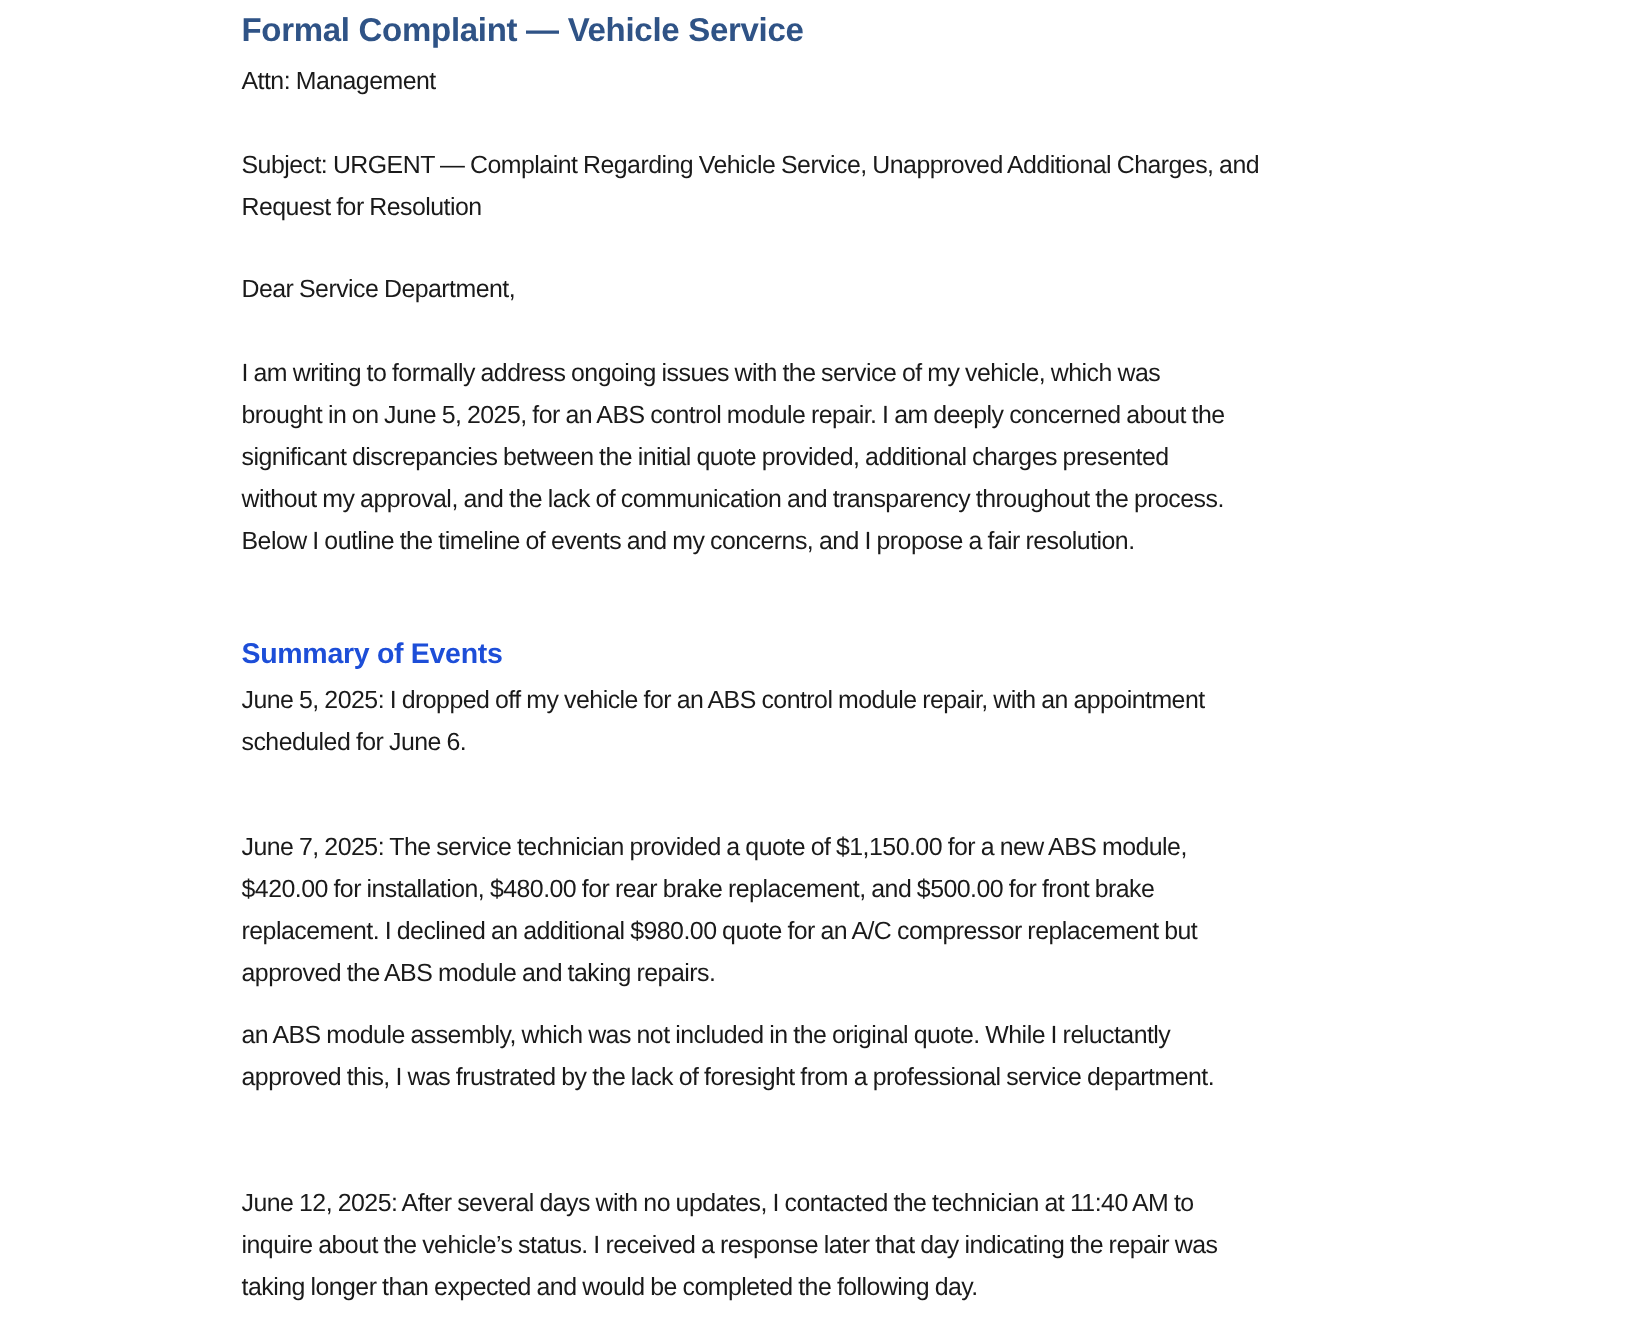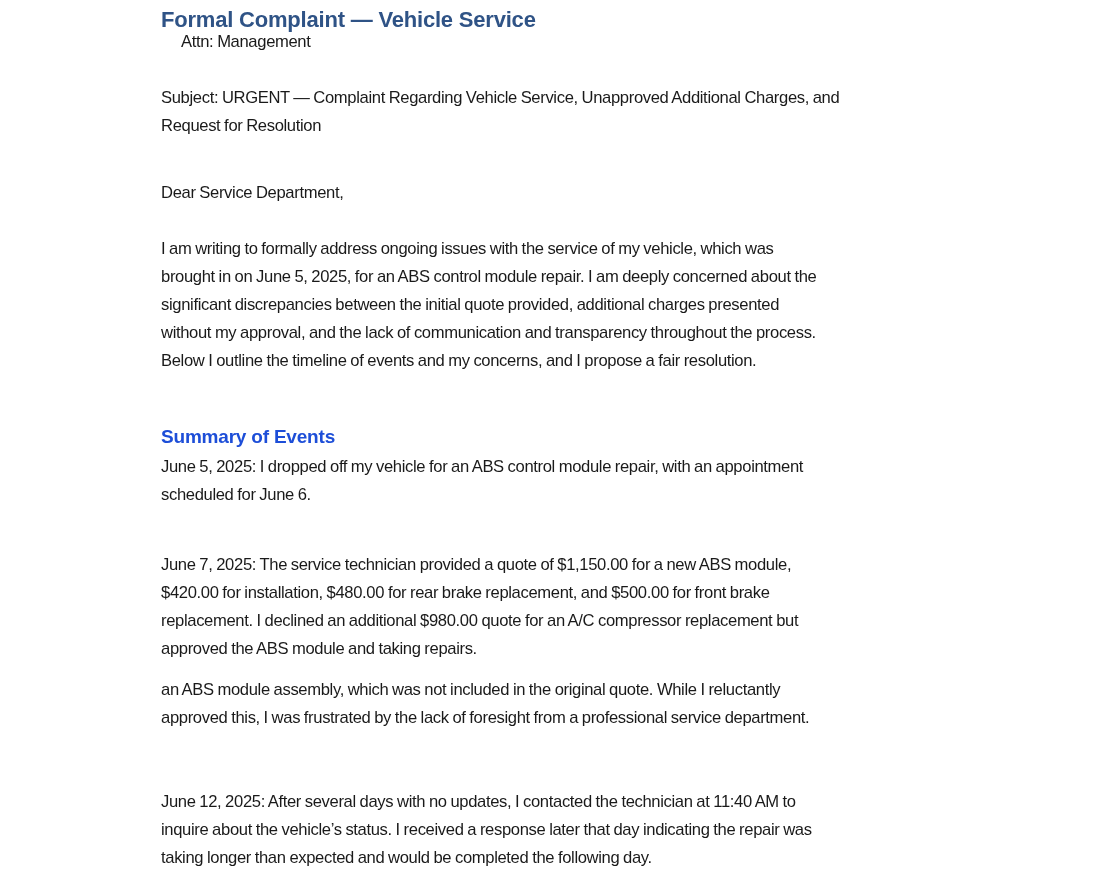--- a/index.html
+++ b/index.html
@@ -54,25 +54,25 @@
       white-space: nowrap;
     }
   </style>
 </head>
 <body>
 
 <div class="page">
 
   <h1 class="title" style="color:#2F5386;">Formal Complaint — Vehicle Service</h1>
 
-  <p class="para" style="top:28px;margin-left:20px;">
+  <p class="para" style="top:40px;">
     <span class="line">Attn: Management</span>
   </p>
 
-  <p class="para" style="top:84px;">
+  <p class="para" style="top:96px;">
     <span class="line">Subject: URGENT — Complaint Regarding Vehicle Service, Unapproved Additional Charges, and</span>
     <span class="line">Request for Resolution</span>
   </p>
 
   <p class="para" style="top:179px;">
     <span class="line">Dear Service Department,</span>
   </p>
 
   <p class="para" style="top:235px;">
     <span class="line">I am writing to formally address ongoing issues with the service of my vehicle, which was</span>

